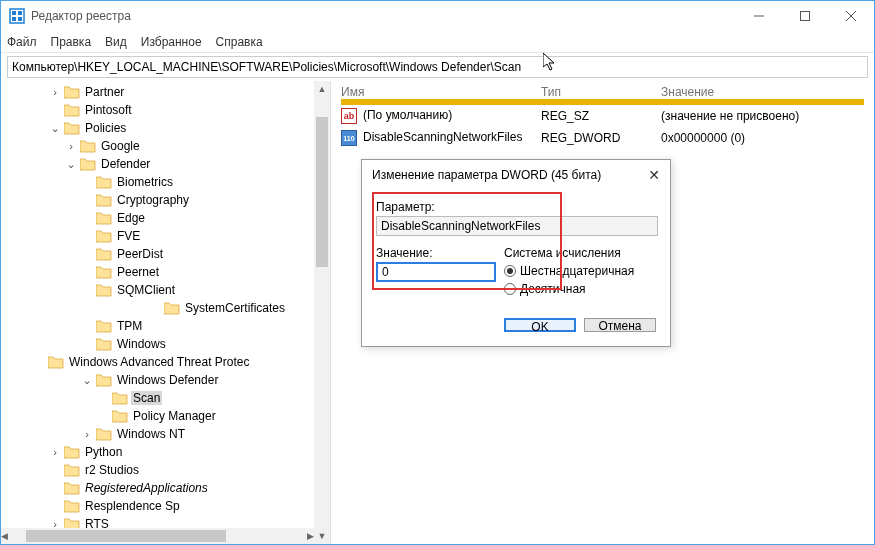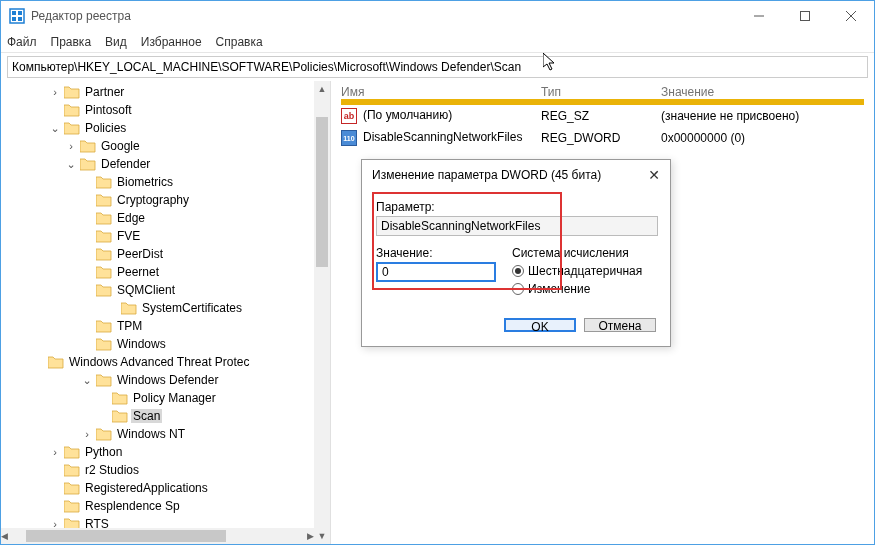--- a/index.html
+++ b/index.html
@@ -31,21 +31,21 @@
 .val-icon.dw { background: #4a8bd6; border: 1px solid #2b5c9e; color: #fff; font-size: 7px; }
 .dialog { position: absolute; left: 360px; top: 158px; width: 310px; background: #fff; border: 1px solid #999; box-shadow: 2px 2px 8px rgba(0,0,0,0.15); }
 .dialog-title { height: 30px; display: flex; align-items: center; padding: 0 10px; }
 .dialog-title span:first-child { flex: 1; }
 .dialog-close { font-size: 14px; color: #333; }
 .dialog-body { padding: 10px 14px 14px; position: relative; }
 .dbox { border: 2px solid #d33; position: absolute; left: 10px; top: 2px; width: 190px; height: 98px; pointer-events: none; }
 .fld-label { margin-bottom: 2px; }
 .fld-input { width: 282px; height: 20px; border: 1px solid #bbb; background: #fff; padding: 0 4px; margin-bottom: 10px; }
 .fld-input[readonly] { background: #f4f4f4; }
-.row2 { display: flex; gap: 16px; }
+.row2 { display: flex; gap: 8px; }
 .row2 .left { width: 120px; }
 .row2 .left input { width: 120px; height: 20px; border: 2px solid #2a7de1; padding: 0 4px; outline: none; }
 .row2 .right { flex: 1; }
 .fieldset-title { margin-bottom: 4px; }
 .radio { display: flex; align-items: center; gap: 4px; margin-bottom: 4px; }
 .radio-dot { width: 12px; height: 12px; border: 1px solid #666; border-radius: 50%; display: inline-flex; align-items: center; justify-content: center; }
 .radio-dot.checked::after { content:""; width:6px; height:6px; background:#333; border-radius:50%; }
 .dialog-btns { display: flex; justify-content: flex-end; gap: 8px; margin-top: 18px; }
 .dialog-btns button { width: 72px; height: 14px; border: 1px solid #999; background: #e8e8e8; }
 .dialog-btns button.primary { border: 2px solid #2a7de1; background: #e8f1fc; }
@@ -183,21 +183,21 @@
             </svg></span>
           <span class="label-text">Peernet</span>
         </div>
         <div class="tree-row" style="padding-left: 80px;">
           <span class="twisty"></span>
           <span class="folder"><svg width="16" height="14">
               <path d="M0,2 L5,2 L7,4 L15,4 L15,13 L0,13 Z" fill="#ffe29a" stroke="#d9a93c" stroke-width="0.8"></path>
             </svg></span>
           <span class="label-text">SQMClient</span>
         </div>
-        <div class="tree-row" style="padding-left: 105px;">
+        <div class="tree-row" style="padding-left: 105px; justify-content: center;">
           <span class="twisty"></span>
           <span class="folder"><svg width="16" height="14">
               <path d="M0,2 L5,2 L7,4 L15,4 L15,13 L0,13 Z" fill="#ffe29a" stroke="#d9a93c" stroke-width="0.8"></path>
             </svg></span>
           <span class="label-text">SystemCertificates</span>
         </div>
         <div class="tree-row" style="padding-left: 80px;">
           <span class="twisty"></span>
           <span class="folder"><svg width="16" height="14">
               <path d="M0,2 L5,2 L7,4 L15,4 L15,13 L0,13 Z" fill="#ffe29a" stroke="#d9a93c" stroke-width="0.8"></path>
@@ -218,34 +218,34 @@
             </svg></span>
           <span class="label-text">Windows Advanced Threat Protec</span>
         </div>
         <div class="tree-row" style="padding-left: 80px;">
           <span class="twisty">⌄</span>
           <span class="folder"><svg width="16" height="14">
               <path d="M0,2 L5,2 L7,4 L15,4 L15,13 L0,13 Z" fill="#ffe29a" stroke="#d9a93c" stroke-width="0.8"></path>
             </svg></span>
           <span class="label-text">Windows Defender</span>
         </div>
+        <div class="tree-row selected" style="padding-left: 96px;">
+          <span class="twisty"></span>
+          <span class="folder"><svg width="16" height="14">
+              <path d="M0,2 L5,2 L7,4 L15,4 L15,13 L0,13 Z" fill="#ffe29a" stroke="#d9a93c" stroke-width="0.8"></path>
+            </svg></span>
+          <span class="label-text">Scan</span>
+        </div>
         <div class="tree-row" style="padding-left: 96px;">
           <span class="twisty"></span>
           <span class="folder"><svg width="16" height="14">
               <path d="M0,2 L5,2 L7,4 L15,4 L15,13 L0,13 Z" fill="#ffe29a" stroke="#d9a93c" stroke-width="0.8"></path>
             </svg></span>
           <span class="label-text">Policy Manager</span>
         </div>
-        <div class="tree-row selected" style="padding-left: 96px;">
-          <span class="twisty"></span>
-          <span class="folder"><svg width="16" height="14">
-              <path d="M0,2 L5,2 L7,4 L15,4 L15,13 L0,13 Z" fill="#ffe29a" stroke="#d9a93c" stroke-width="0.8"></path>
-            </svg></span>
-          <span class="label-text">Scan</span>
-        </div>
         <div class="tree-row" style="padding-left: 80px;">
           <span class="twisty">›</span>
           <span class="folder"><svg width="16" height="14">
               <path d="M0,2 L5,2 L7,4 L15,4 L15,13 L0,13 Z" fill="#ffe29a" stroke="#d9a93c" stroke-width="0.8"></path>
             </svg></span>
           <span class="label-text">Windows NT</span>
         </div>
         <div class="tree-row" style="padding-left: 48px;">
           <span class="twisty">›</span>
           <span class="folder"><svg width="16" height="14">
@@ -253,21 +253,21 @@
             </svg></span>
           <span class="label-text">Python</span>
         </div>
         <div class="tree-row" style="padding-left: 48px;">
           <span class="twisty"></span>
           <span class="folder"><svg width="16" height="14">
               <path d="M0,2 L5,2 L7,4 L15,4 L15,13 L0,13 Z" fill="#ffe29a" stroke="#d9a93c" stroke-width="0.8"></path>
             </svg></span>
           <span class="label-text">r2 Studios</span>
         </div>
-        <div class="tree-row" style="padding-left: 48px;">
+        <div class="tree-row" style="padding-left: 48px; font-style: italic;">
           <span class="twisty"></span>
           <span class="folder"><svg width="16" height="14">
               <path d="M0,2 L5,2 L7,4 L15,4 L15,13 L0,13 Z" fill="#ffe29a" stroke="#d9a93c" stroke-width="0.8"></path>
             </svg></span>
           <span class="label-text">RegisteredApplications</span>
         </div>
         <div class="tree-row" style="padding-left: 48px;">
           <span class="twisty"></span>
           <span class="folder"><svg width="16" height="14">
               <path d="M0,2 L5,2 L7,4 L15,4 L15,13 L0,13 Z" fill="#ffe29a" stroke="#d9a93c" stroke-width="0.8"></path>
@@ -333,21 +333,21 @@
         <input value="0" style="">
       </div>
       <div class="right">
         <div class="fieldset-title">Система исчисления</div>
         <div class="radio">
           <span class="radio-dot checked"></span>
           <span>Шестнадцатеричная</span>
         </div>
         <div class="radio">
           <span class="radio-dot"></span>
-          <span>Изменение</span>
+          <span>Десятичная</span>
         </div>
       </div>
     </div>
     <div class="dialog-btns">
       <button class="primary">OK</button>
       <button>Отмена</button>
     </div>
   </div>
 </div>
 

